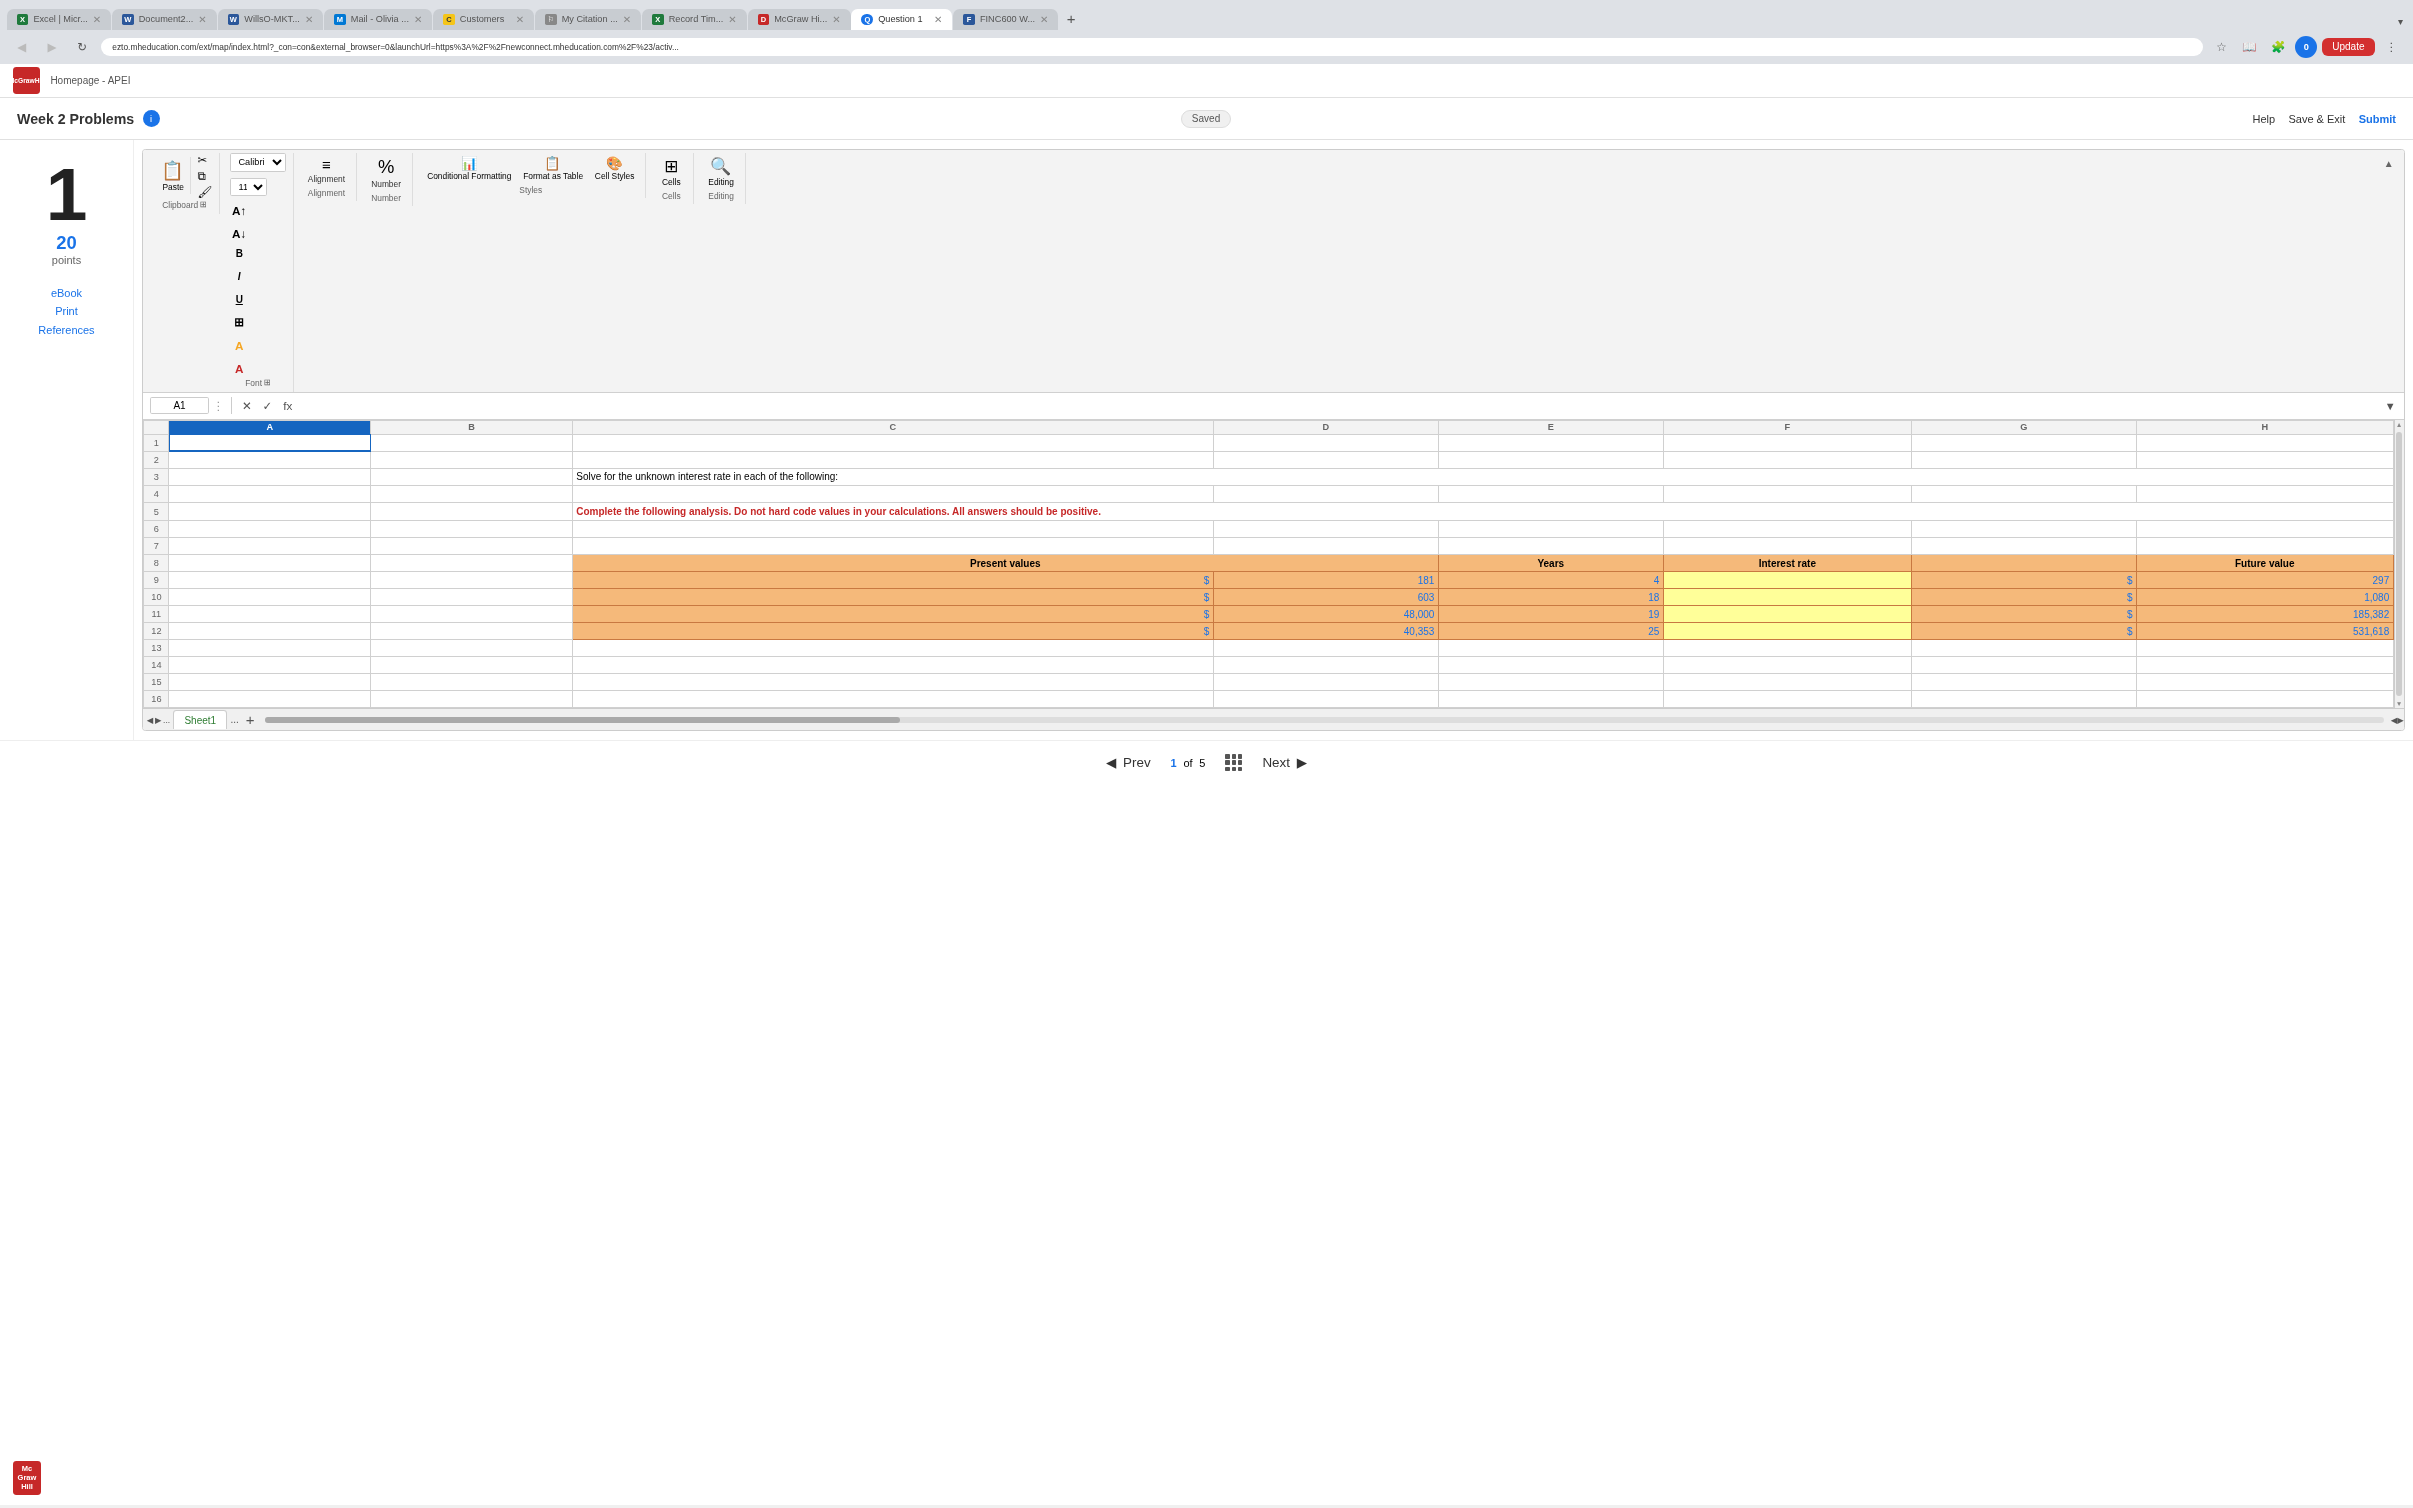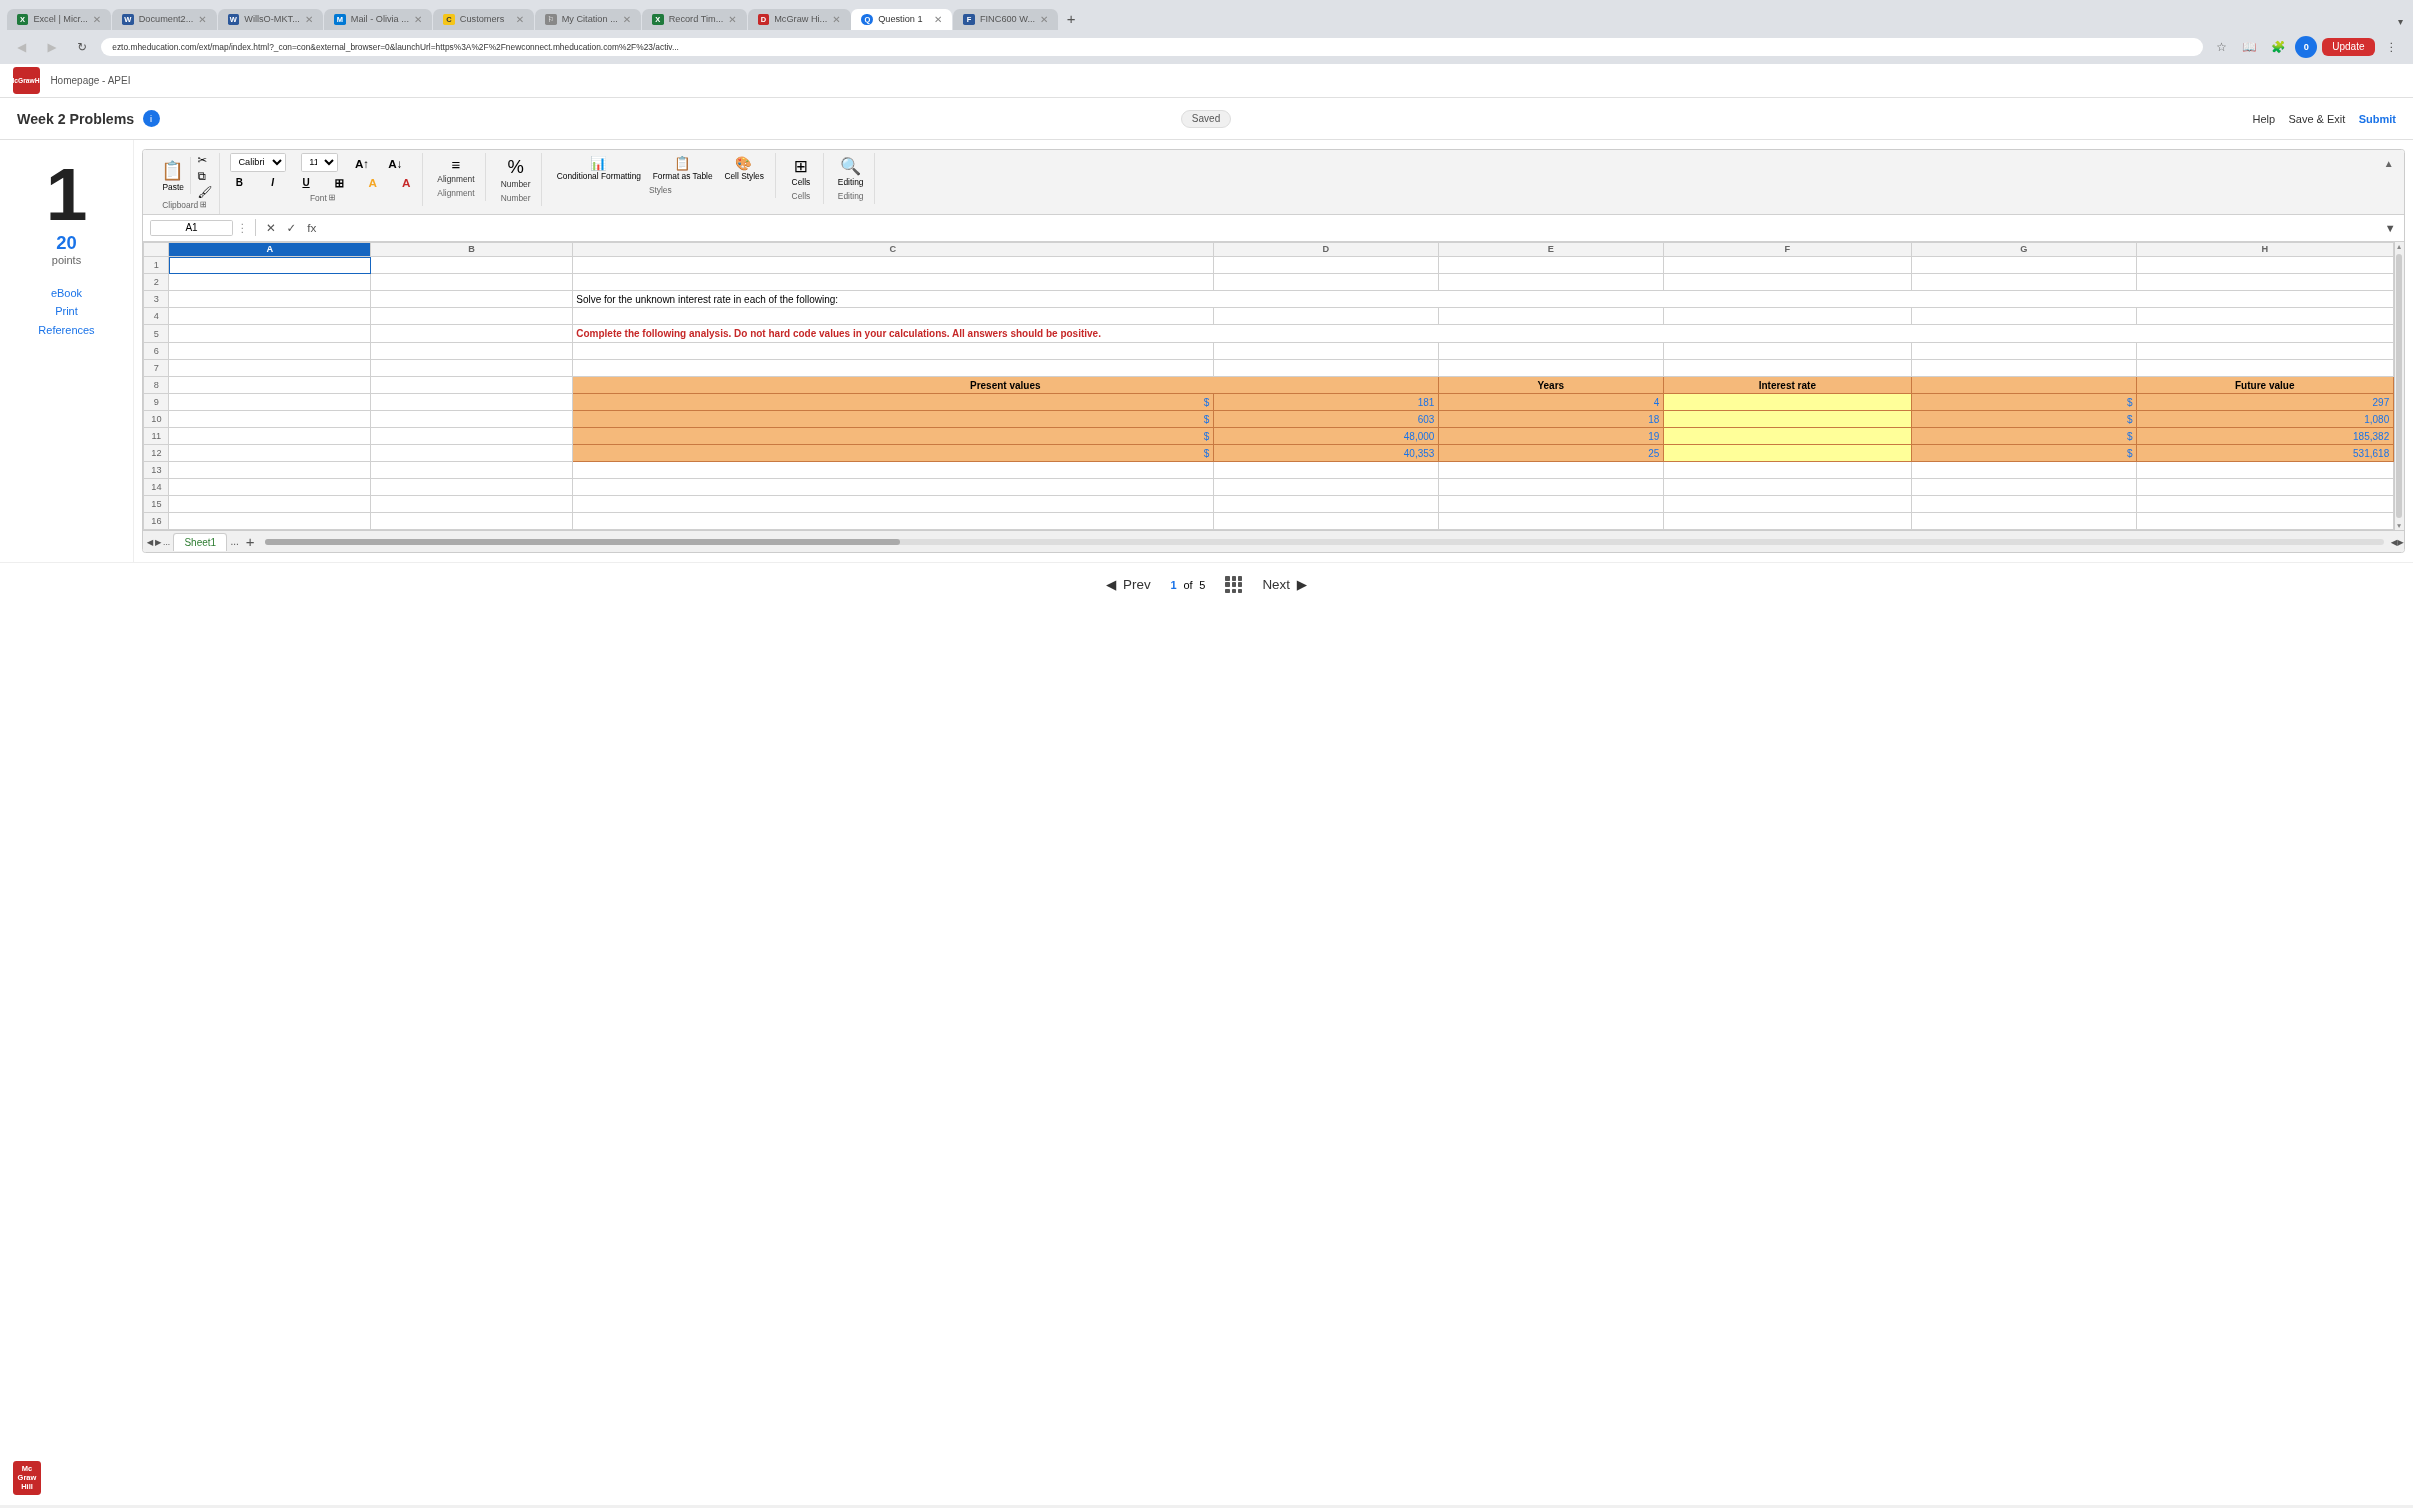--- a/index.html
+++ b/index.html
@@ -50,31 +50,31 @@
     .ribbon-group { display: flex; flex-direction: column; align-items: center; border-right: 0.8px solid #ddd; padding: 0 6.7px 3.4px; }
     .ribbon-group:last-child { border-right: none; }
     .ribbon-group-items { display: flex; gap: 3.4px; align-items: center; }
     .ribbon-group-label { font-size: 8.4px; color: #666; margin-top: 1.7px; }
 
     .ribbon-btn { display: flex; flex-direction: column; align-items: center; justify-content: center; padding: 2.5px 4.2px; cursor: pointer; border-radius: 2.5px; min-width: 30px; }
     .ribbon-btn .icon { font-size: 15px; }
     .ribbon-btn .label { font-size: 8.4px; color: #333; margin-top: 0.8px; }
 
     .font-controls { display: flex; flex-direction: column; gap: 2.5px; }
-    .font-row { display: flex; align-items: flex-end; gap: 15px; }
+    .font-row { display: flex; align-items: flex-start; gap: 6px; flex-direction: column; }
     .font-select { font-size: 9.2px; padding: 1.7px 3.4px; border: 0.8px solid #ccc; border-radius: 1.7px; background: white; height: 18.4px; }
     .font-size-select { font-size: 9.2px; padding: 1.7px 3.4px; border: 0.8px solid #ccc; border-radius: 1.7px; background: white; height: 18.4px; width: 37px; }
     .font-btn { width: 18.4px; height: 17px; display: flex; align-items: center; justify-content: center; cursor: pointer; border-radius: 1.7px; font-size: 10px; font-weight: bold; }
     .font-btn.bold { font-weight: 900; }
     .font-btn.italic { font-style: italic; }
     .font-btn.underline { text-decoration: underline; }
 
     
     .formula-bar { display: flex; align-items: center; gap: 3.4px; padding: 3.4px 6.7px; border-bottom: 0.8px solid #d0d0d0; background: #fff; height: 27px; }
-    .cell-ref { width: 83px; font-size: 10px; padding: 1.7px 5px; border: 0.8px solid #ccc; border-radius: 1.7px; text-align: center; }
+    .cell-ref { width: 59px; font-size: 10px; padding: 1.7px 5px; border: 0.8px solid #ccc; border-radius: 1.7px; text-align: center; }
     .formula-sep { width: 0.8px; height: 17px; background: #ccc; margin: 0 3.4px; }
     .formula-icons { display: flex; gap: 3.4px; }
     .formula-icon { width: 17px; height: 17px; display: flex; align-items: center; justify-content: center; cursor: pointer; color: #555; font-size: 11.7px; }
     .formula-input { flex: 1; font-size: 10px; border: none; outline: none; padding: 1.7px 3.4px; }
     .formula-dropdown { width: 13.4px; height: 17px; display: flex; align-items: center; justify-content: center; cursor: pointer; color: #555; }
 
     
     .spreadsheet { overflow: auto; }
     .ss-table { border-collapse: collapse; width: 100%; font-size: 10px; }
     .ss-table th, .ss-table td { border: 0.8px solid #d0d0d0; }

